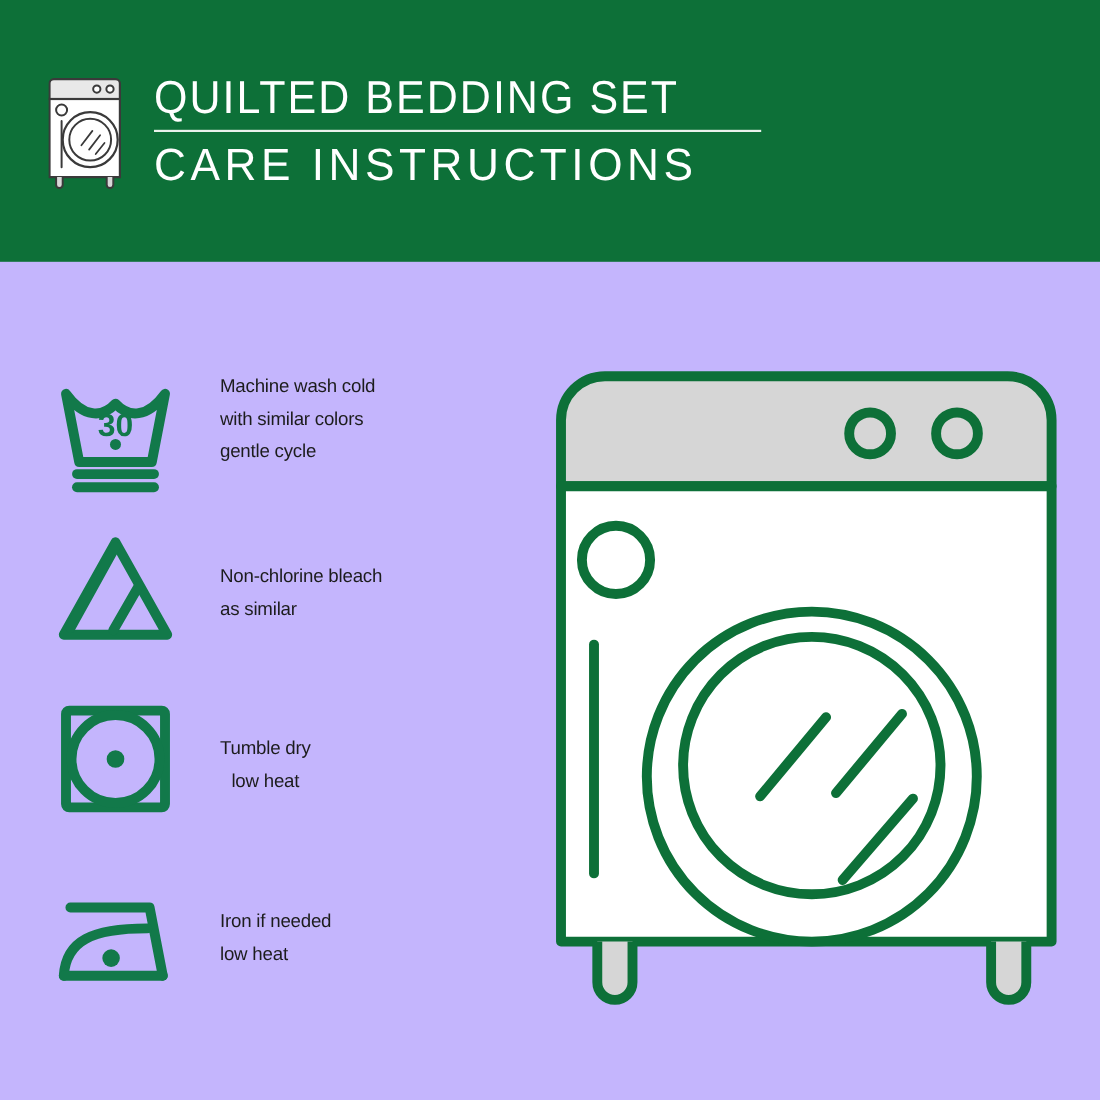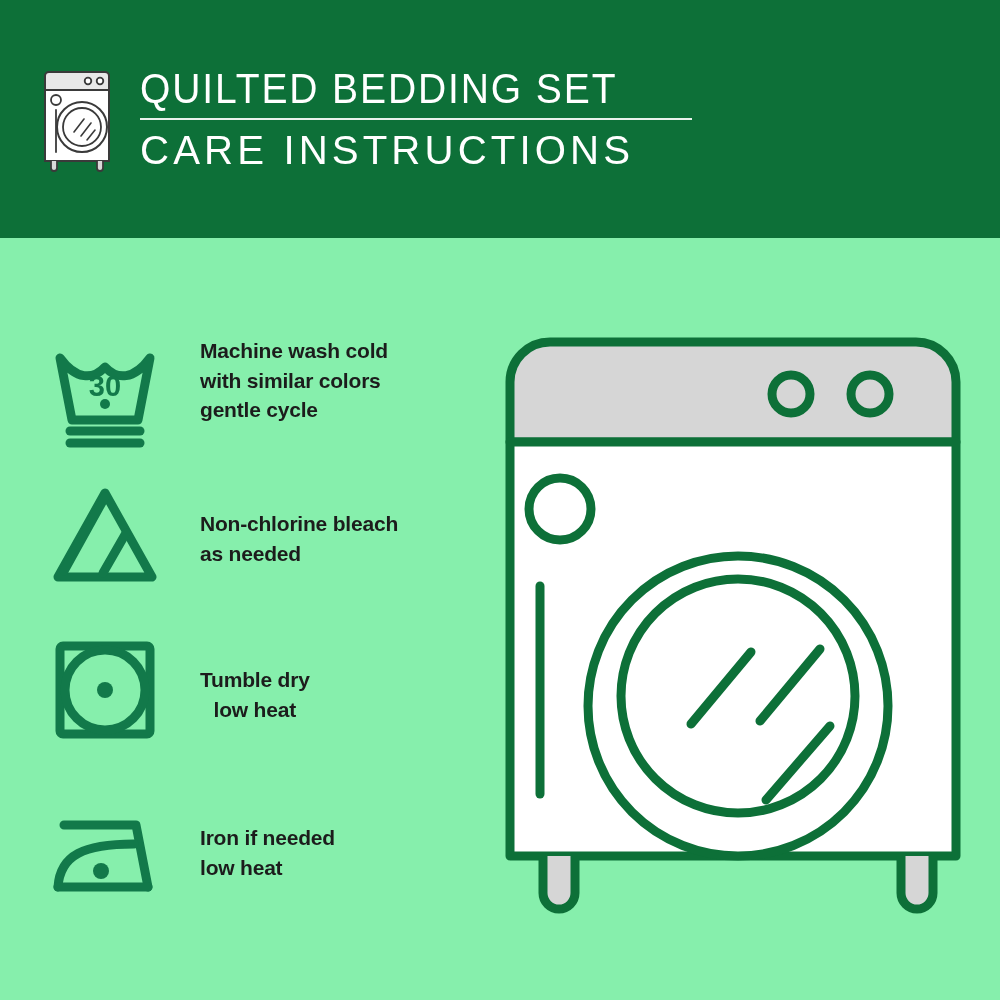--- a/index.html
+++ b/index.html
@@ -2,21 +2,21 @@
 <html><head>
 <meta charset="utf-8">
 <style>
   * { margin:0; padding:0; box-sizing:border-box; }
   html, body { width:1000px; height:1000px; }
   body {
     background:#ffffff;
     font-family:"Liberation Sans", sans-serif;
     overflow:hidden;
   }
-  .page { position:relative; width:1000px; height:1000px; background:#86efac; }
+  .page { position:relative; width:1000px; height:1000px; background:#c4b5fd; }
 
   
   .header {
     position:absolute; left:0; top:0; width:1000px; height:238px;
     background:#0d7038;
     display:flex; align-items:center;
   }
   .header-logo { position:absolute; left:44px; top:68px; width:66px; height:104px; }
   .header-text { position:absolute; left:140px; top:66px; width:560px; }
   .title-main {
@@ -45,23 +45,23 @@
 
   
   .content { position:absolute; left:0; top:238px; width:1000px; height:762px; }
 
   .care-list { position:absolute; left:0; top:0; width:500px; height:762px; }
   .care-row { position:absolute; left:46px; display:flex; align-items:flex-start; }
   .care-row .sym { width:118px; flex:0 0 118px; }
   .care-row .txt {
     margin-left:36px;
     color:#1c1c1c;
-    font-size:21px;
+    font-size:17px;
     line-height:29.5px;
-    font-weight:700;
+    font-weight:400;
     letter-spacing:-0.2px;
     white-space:pre-line;
   }
   .row-1 { top:108px; }
   .row-2 { top:245px; }
   .row-3 { top:400px; }
   .row-4 { top:565px; }
   .row-1 .txt { margin-top:-10px; }
   .row-2 .txt { margin-top:26px; }
   .row-3 .txt { margin-top:27px;text-align:center; }
@@ -129,21 +129,21 @@
         <div class="sym">
           <svg viewBox="0 0 118 104" width="118" height="104">
             <g fill="none" stroke="#12794a" stroke-width="9" stroke-linecap="round" stroke-linejoin="round">
               <path d="M59 10 L 106 94 L 12 94 Z"></path>
               <line x1="59" y1="14" x2="18" y2="88"></line>
               <line x1="80" y1="50" x2="57" y2="90"></line>
             </g>
           </svg>
         </div>
         <div class="txt">Non-chlorine bleach
-as needed</div>
+as similar</div>
       </div>
 
       <div class="care-row row-3">
         <div class="sym">
           <svg viewBox="0 0 118 104" width="118" height="104">
             <g fill="none" stroke="#12794a" stroke-width="9" stroke-linejoin="round">
               <rect x="14" y="8" width="90" height="88" rx="3"></rect>
               <circle cx="59" cy="52" r="40"></circle>
             </g>
             <circle cx="59" cy="52" r="8" fill="#12794a"></circle>

